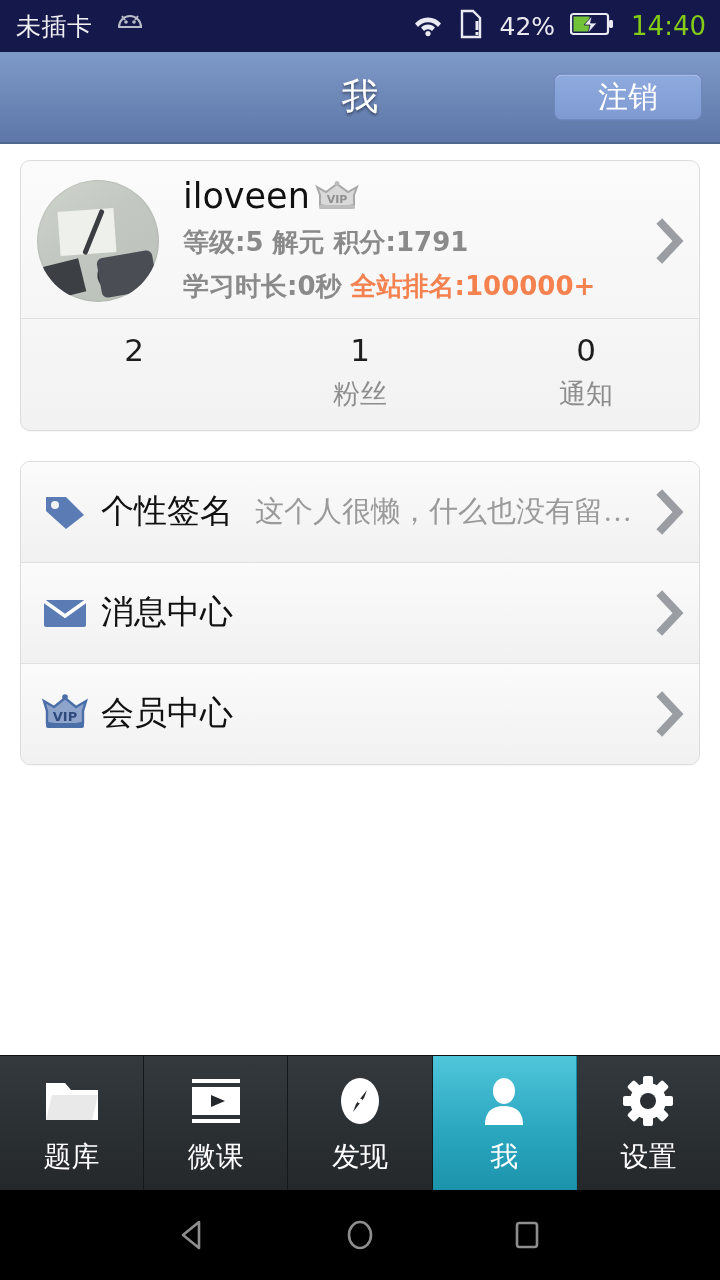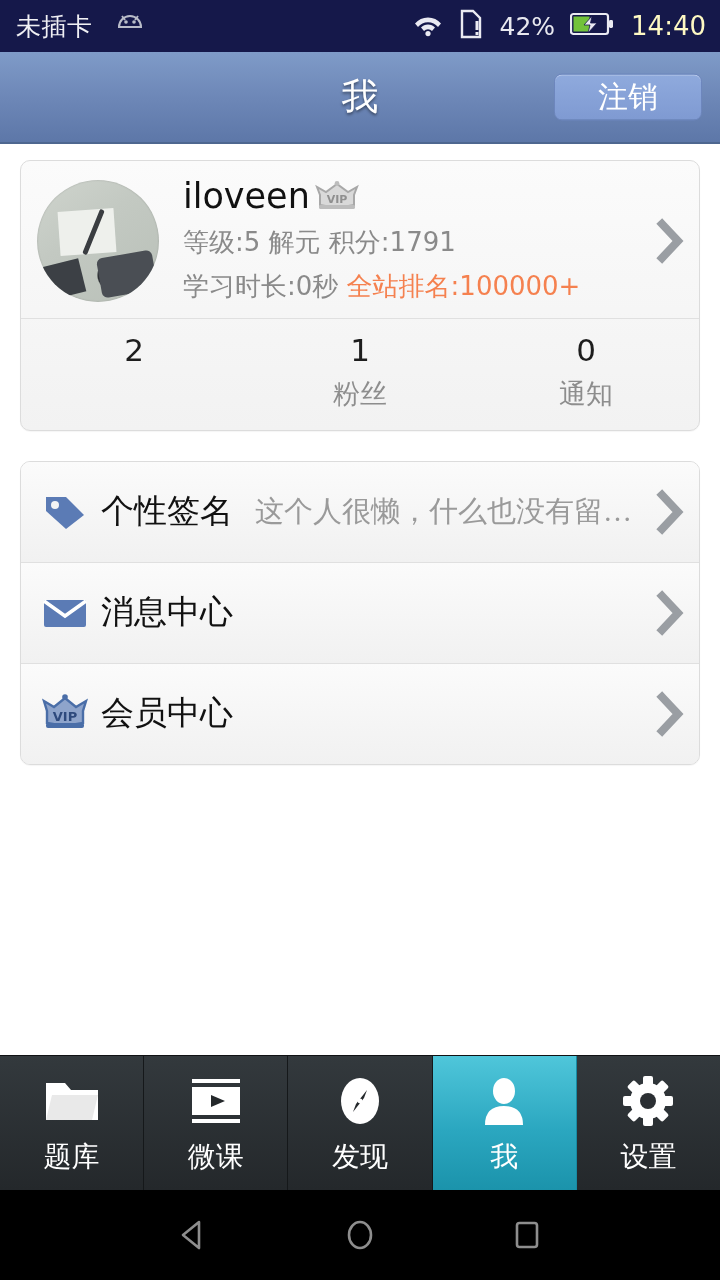--- a/index.html
+++ b/index.html
@@ -18,21 +18,21 @@
     display:flex;
     align-items:center;
     justify-content:space-between;
     padding:0 14px 0 16px;
     color:#ffffff;
   }
   .sb-left { display:flex; align-items:center; gap:22px; }
   .sb-carrier { font-size:25px; letter-spacing:0.5px; color:#f0f0f4; }
   .sb-right { display:flex; align-items:center; gap:15px; }
   .sb-batt-pct { font-size:25px; color:#e8e8ef; }
-  .sb-time { font-size:26px; color:#fef9c3; margin-left:2px; }
+  .sb-time { font-size:26px; color:#84cc16; margin-left:2px; }
 
   
   .header {
     height:92px;
     background:linear-gradient(to bottom,#7f9bc8 0%,#6e88b8 48%,#5d77a8 100%);
     border-bottom:2px solid #4e678f;
     display:flex;
     align-items:center;
     justify-content:center;
     position:relative;
@@ -112,21 +112,21 @@
   }
 
   .profile-info { margin-left:24px; flex:1 1 auto; min-width:0; }
   .name-row { display:flex; align-items:center; gap:4px; }
   .username {
     font-size:35px; color:#111111; line-height:1.12;
     white-space:nowrap;
   }
   .vip-badge-gray { width:46px; height:32px; flex:0 0 auto; }
   .profile-line {
-    font-size:26px; color:#8a8a8a; margin-top:9px; white-space:nowrap;
+    font-size:26px; color:#8a8a8a; margin-top:9px; white-space:nowrap;font-weight:bold;
   }
   .rank-text { color:#f5814f; }
 
   .chev {
     flex:0 0 auto;
     width:30px; height:46px;
     margin-left:10px;
   }
   .chev svg { display:block; }
 

